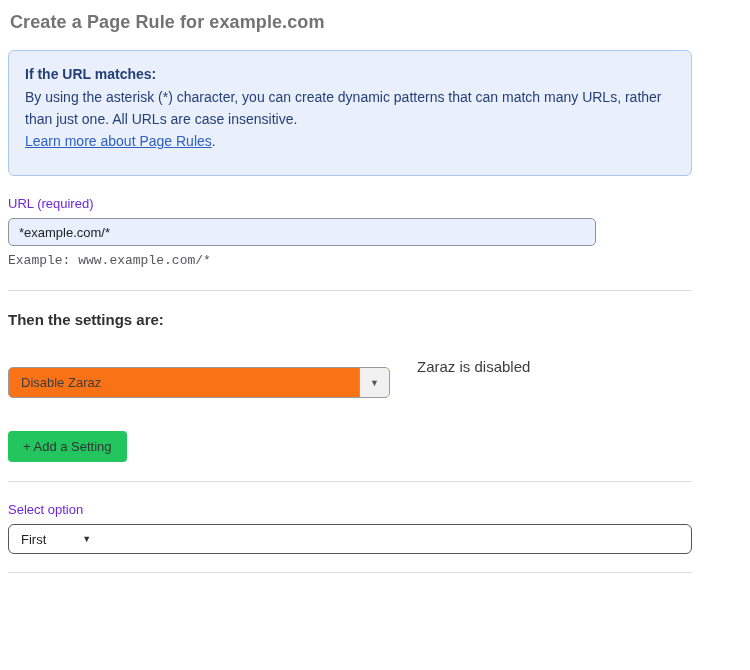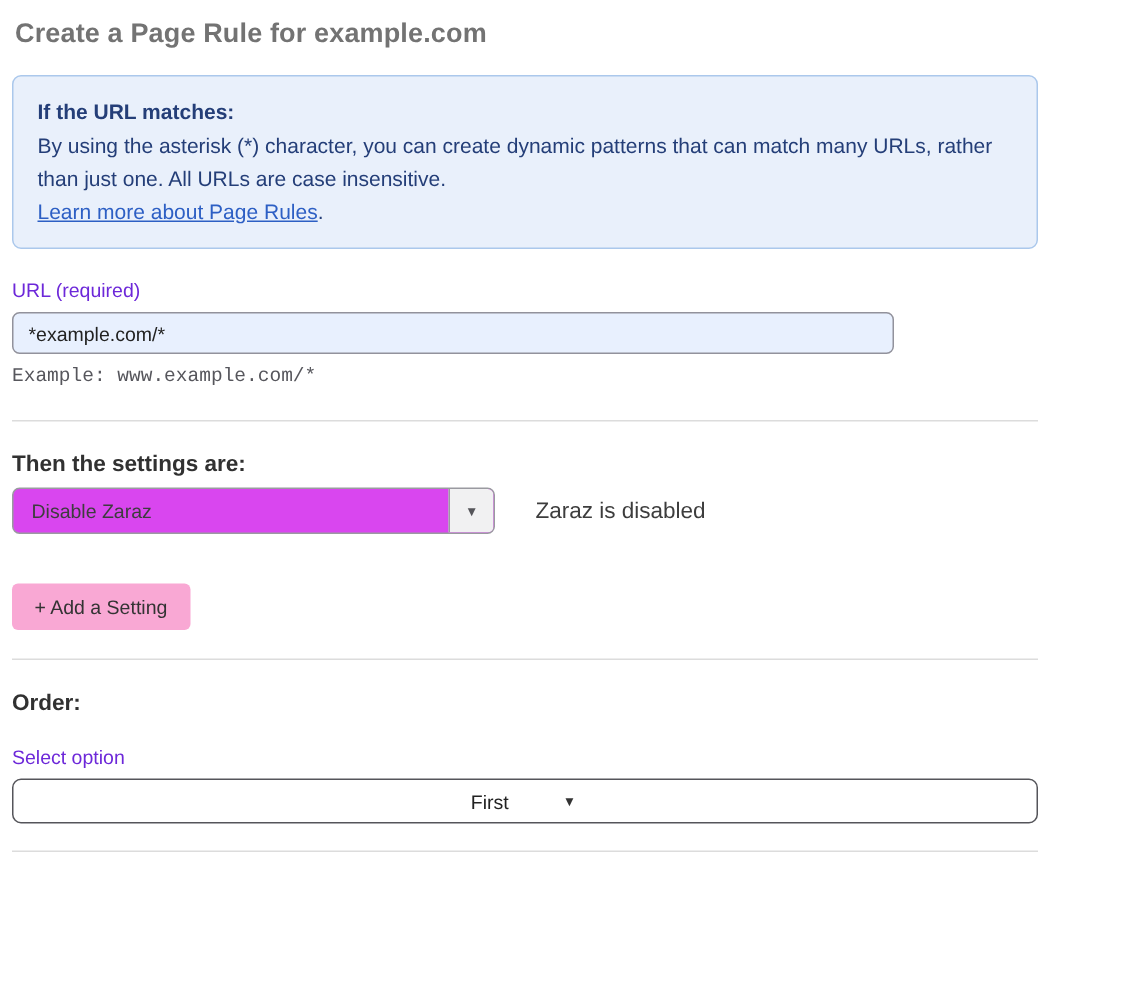--- a/index.html
+++ b/index.html
@@ -19,21 +19,21 @@
     font-weight: bold;
     color: #737373;
     margin: 12px 0 0 2px;
     letter-spacing: 0.1px;
   }
   .info-box {
     margin-top: 17px;
     background: #e9f0fb;
     border: 1px solid #abc8ec;
     border-radius: 6px;
-    padding: 12px 16px 13px 16px;
+    padding: 12px 16px 23px 16px;
     color: #243e78;
     font-size: 14px;
     line-height: 22px;
   }
   .info-box .info-heading {
     font-weight: bold;
     margin-bottom: 1px;
   }
   .info-box .info-body { max-width: 640px; }
   .info-box a.info-link {
@@ -80,27 +80,28 @@
     margin-top: 20px;
   }
   .setting-row {
     display: flex;
     align-items: center;
     margin-top: 7px;
   }
   .setting-select {
     display: flex;
     align-items: stretch;
-    width: 322px;
+    width: 382px;
     height: 31px;
     border: 1px solid #9a9aa0;
     border-radius: 5px;
-    background: #d946ef;
+    background: #f97316;
     cursor: pointer;
     overflow: hidden;
+    margin-top: 32px;
   }
   .setting-select .select-value {
     flex: 1;
     display: flex;
     align-items: center;
     padding-left: 12px;
     font-size: 13px;
     color: #3d3d3d;
   }
   .setting-select .select-arrow-box {
@@ -114,33 +115,33 @@
     font-size: 9px;
   }
   .setting-status {
     font-size: 15px;
     color: #3d3d3d;
     margin-left: 27px;
   }
   .add-setting-btn {
     display: inline-block;
     margin-top: 33px;
-    background: #f9a8d4;
+    background: #22c55e;
     border: none;
     border-radius: 4px;
     padding: 8px 15px;
     font-family: "Liberation Sans", sans-serif;
     font-size: 13px;
     color: #333333;
     cursor: pointer;
   }
   .order-select {
     display: flex;
     align-items: center;
-    justify-content: center;
+    justify-content: flex-start;
     width: 684px;
     height: 30px;
     border: 1px solid #55555a;
     border-radius: 6px;
     background: #ffffff;
     cursor: pointer;
     margin-top: 6px;
     padding: 0 14px 0 12px;
     gap: 36px;
   }
@@ -189,21 +190,20 @@
         <span>▼</span>
       </div>
     </div>
     <div class="setting-status">Zaraz is disabled</div>
   </div>
 
   <button class="add-setting-btn">+ Add a Setting</button>
 
   <hr class="divider d2">
 
-  <div class="section-heading">Order:</div>
 
   <div class="field-label">Select option</div>
 
   <div class="order-select">
     <span class="select-value">First</span>
     <span class="select-caret">▼</span>
   </div>
 
 
   <hr class="divider d3">

